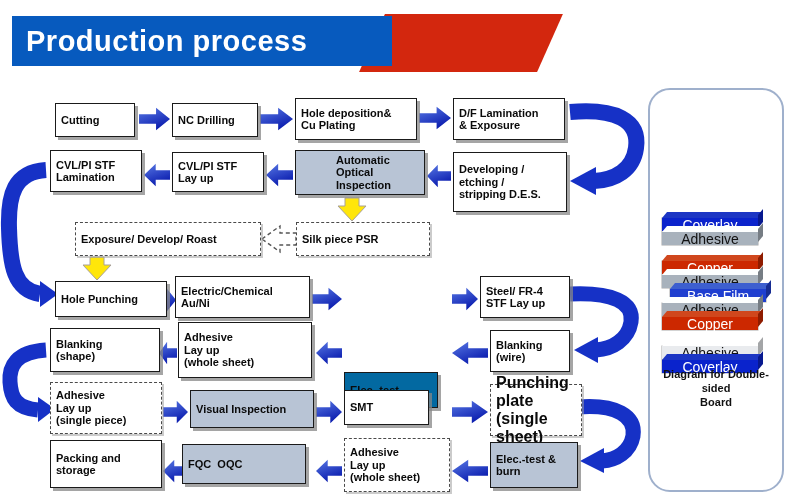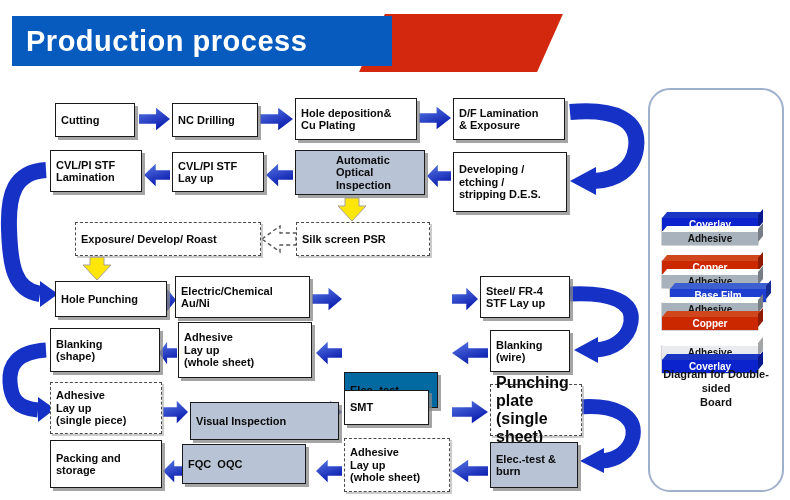--- a/index.html
+++ b/index.html
@@ -57,21 +57,21 @@
     transform:skewX(-40deg); transform-origin:0 100%;
   }
   .slab .side {
     position:absolute; top:-3px; right:-5px; width:5px; height:13px;
     background:inherit; filter:brightness(0.7);
     transform:skewY(-50deg); transform-origin:0 0;
   }
   .slab-label {
     position:absolute; left:0; top:0; width:100%; height:100%;
     display:flex; align-items:center; justify-content:center;
-    font-size:10px; font-weight:bold; line-height:1;
+    font-size:14px; font-weight:normal; line-height:1;
   }
   .panel-caption {
     position:absolute; left:0; top:278px; width:100%; text-align:center;
     font-weight:bold; font-size:11px; line-height:1.25; color:#111;
     white-space:pre-line;
   }
 </style>
 </head>
 <body>
 
@@ -133,38 +133,38 @@
   <div class="box" style="left:453px;top:152px;width:114px;height:60px">Developing /
 etching /
 stripping D.E.S.</div>
   <div class="box shaded" style="left: 295px; top: 150px; width: 130px; height: 45px; background-color: rgb(184, 196, 213); padding-left: 40px;">Automatic Optical
 Inspection</div>
   <div class="box" style="left:172px;top:152px;width:92px;height:40px">CVL/PI STF
 Lay up</div>
   <div class="box" style="left:50px;top:150px;width:92px;height:42px">CVL/PI STF
 Lamination</div>
   <div class="box dashed" style="left:75px;top:222px;width:186px;height:34px">Exposure/ Develop/ Roast</div>
-  <div class="box dashed" style="left:296px;top:222px;width:134px;height:34px">Silk screen PSR</div>
+  <div class="box dashed" style="left:296px;top:222px;width:134px;height:34px">Silk piece PSR</div>
   <div class="box" style="left:55px;top:281px;width:112px;height:36px">Hole Punching</div>
   <div class="box" style="left:175px;top:276px;width:135px;height:42px">Electric/Chemical
 Au/Ni</div>
   <div class="box" style="left:480px;top:276px;width:90px;height:42px">Steel/ FR-4
 STF Lay up</div>
   <div class="box" style="left:490px;top:330px;width:80px;height:42px">Blanking
 (wire)</div>
   <div class="box shaded" style="left: 344px; top: 332px; width: 94px; height: 36px; background-color: #0369a1; margin-top: 40px;">Elec.-test</div>
   <div class="box" style="left:178px;top:322px;width:134px;height:56px">Adhesive
 Lay up
 (whole sheet)</div>
   <div class="box" style="left:50px;top:328px;width:110px;height:44px">Blanking
 (shape)</div>
   <div class="box dashed" style="left:50px;top:382px;width:112px;height:52px">Adhesive
 Lay up
 (single piece)</div>
-  <div class="box shaded" style="left: 190px; top: 402px; width: 149px; height: 38px; background-color: rgb(184, 196, 213);">Visual Inspection</div>
+  <div class="box shaded" style="left: 190px; top: 390px; width: 124px; height: 38px; background-color: rgb(184, 196, 213);">Visual Inspection</div>
   <div class="box" style="left:344px;top:390px;width:85px;height:35px">SMT</div>
   <div class="box dashed small" style="left:490px;top:384px;width:92px;height:52px">Punching
 plate
 (single sheet)</div>
   <div class="box shaded" style="left: 490px; top: 442px; width: 88px; height: 46px; background-color: rgb(184, 196, 213);">Elec.-test &amp;
 burn</div>
   <div class="box dashed" style="left:344px;top:438px;width:106px;height:54px">Adhesive
 Lay up
 (whole sheet)</div>
   <div class="box shaded" style="left: 182px; top: 444px; width: 124px; height: 40px; background-color: rgb(184, 196, 213);">FQC&nbsp;&nbsp;OQC</div>

